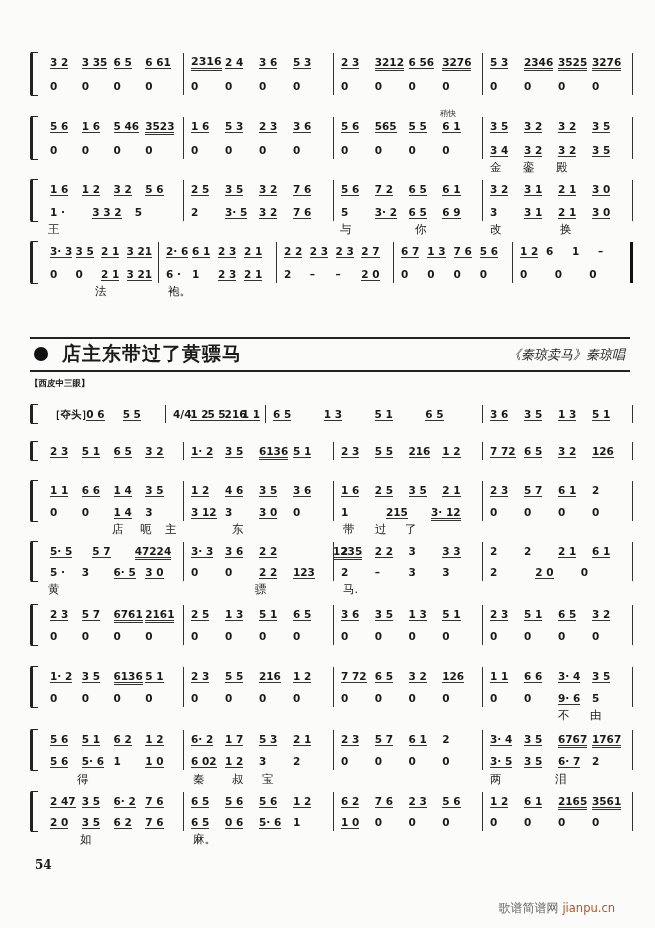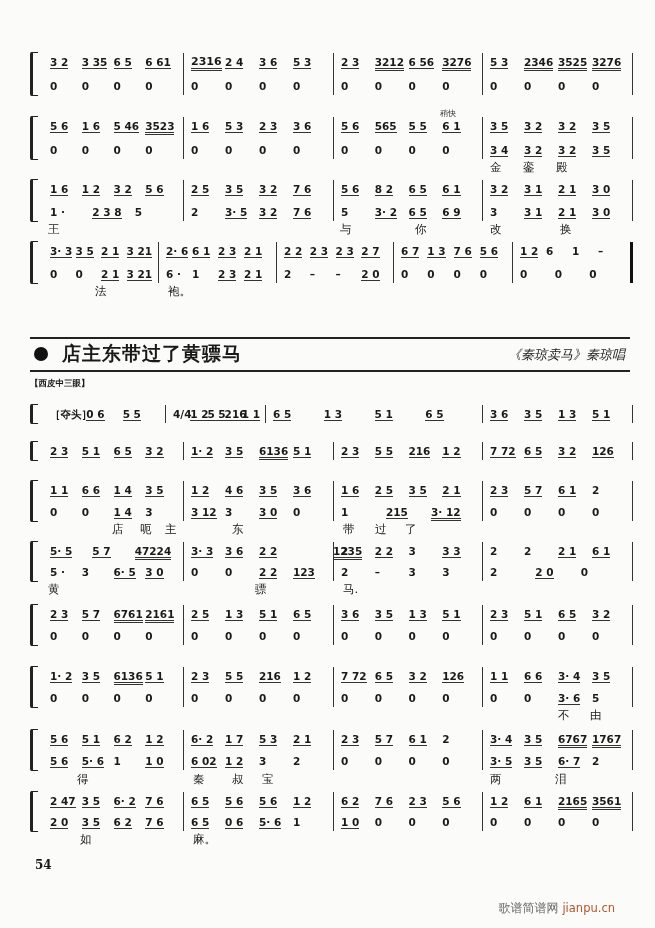--- a/index.html
+++ b/index.html
@@ -149,29 +149,29 @@
       <div class="bar" style="left: 632px; top: 180px; height: 41px;"></div>
       <span class="grp" style="left: 50px; top: 183px; font-size: 10.5px; font-weight: bold; white-space: pre;">1 6</span>
       <span class="grp" style="left: 81.75px; top: 183px; font-size: 10.5px; font-weight: bold; white-space: pre;">1 2</span>
       <span class="grp" style="left: 113.5px; top: 183px; font-size: 10.5px; font-weight: bold; white-space: pre;">3 2</span>
       <span class="grp" style="left: 145.25px; top: 183px; font-size: 10.5px; font-weight: bold; white-space: pre;">5 6</span>
       <span class="grp" style="left: 191px; top: 183px; font-size: 10.5px; font-weight: bold; white-space: pre;">2 5</span>
       <span class="grp" style="left: 225px; top: 183px; font-size: 10.5px; font-weight: bold; white-space: pre;">3 5</span>
       <span class="grp" style="left: 259px; top: 183px; font-size: 10.5px; font-weight: bold; white-space: pre;">3 2</span>
       <span class="grp" style="left: 293px; top: 183px; font-size: 10.5px; font-weight: bold; white-space: pre;">7 6</span>
       <span class="grp" style="left: 341px; top: 183px; font-size: 10.5px; font-weight: bold; white-space: pre;">5 6</span>
-      <span class="grp" style="left: 374.75px; top: 183px; font-size: 10.5px; font-weight: bold; white-space: pre;">8 2</span>
+      <span class="grp" style="left: 374.75px; top: 183px; font-size: 10.5px; font-weight: bold; white-space: pre;">7 2</span>
       <span class="grp" style="left: 408.5px; top: 183px; font-size: 10.5px; font-weight: bold; white-space: pre;">6 5</span>
       <span class="grp" style="left: 442.25px; top: 183px; font-size: 10.5px; font-weight: bold; white-space: pre;">6 1</span>
       <span class="grp" style="left: 490px; top: 183px; font-size: 10.5px; font-weight: bold; white-space: pre;">3 2</span>
       <span class="grp" style="left: 524px; top: 183px; font-size: 10.5px; font-weight: bold; white-space: pre;">3 1</span>
       <span class="grp" style="left: 558px; top: 183px; font-size: 10.5px; font-weight: bold; white-space: pre;">2 1</span>
       <span class="grp" style="left: 592px; top: 183px; font-size: 10.5px; font-weight: bold; white-space: pre;">3 0</span>
       <span class="note" style="left: 50px; top: 206px; font-size: 10.5px; font-weight: bold; white-space: pre;">1 ·</span>
-      <span class="grp" style="left: 92.3333px; top: 206px; font-size: 10.5px; font-weight: bold; white-space: pre;">2 3 8</span>
+      <span class="grp" style="left: 92.3333px; top: 206px; font-size: 10.5px; font-weight: bold; white-space: pre;">3 3 2</span>
       <span class="note" style="left: 134.667px; top: 206px; font-size: 10.5px; font-weight: bold; white-space: pre;">5</span>
       <span class="note" style="left: 191px; top: 206px; font-size: 10.5px; font-weight: bold; white-space: pre;">2</span>
       <span class="grp" style="left: 225px; top: 206px; font-size: 10.5px; font-weight: bold; white-space: pre;">3· 5</span>
       <span class="grp" style="left: 259px; top: 206px; font-size: 10.5px; font-weight: bold; white-space: pre;">3 2</span>
       <span class="grp" style="left: 293px; top: 206px; font-size: 10.5px; font-weight: bold; white-space: pre;">7 6</span>
       <span class="note" style="left: 341px; top: 206px; font-size: 10.5px; font-weight: bold; white-space: pre;">5</span>
       <span class="grp" style="left: 374.75px; top: 206px; font-size: 10.5px; font-weight: bold; white-space: pre;">3· 2</span>
       <span class="grp" style="left: 408.5px; top: 206px; font-size: 10.5px; font-weight: bold; white-space: pre;">6 5</span>
       <span class="grp" style="left: 442.25px; top: 206px; font-size: 10.5px; font-weight: bold; white-space: pre;">6 9</span>
       <span class="note" style="left: 490px; top: 206px; font-size: 10.5px; font-weight: bold; white-space: pre;">3</span>
@@ -432,21 +432,21 @@
       <span class="note" style="left: 191px; top: 692px; font-size: 10.5px; font-weight: bold; white-space: pre;">0</span>
       <span class="note" style="left: 225px; top: 692px; font-size: 10.5px; font-weight: bold; white-space: pre;">0</span>
       <span class="note" style="left: 259px; top: 692px; font-size: 10.5px; font-weight: bold; white-space: pre;">0</span>
       <span class="note" style="left: 293px; top: 692px; font-size: 10.5px; font-weight: bold; white-space: pre;">0</span>
       <span class="note" style="left: 341px; top: 692px; font-size: 10.5px; font-weight: bold; white-space: pre;">0</span>
       <span class="note" style="left: 374.75px; top: 692px; font-size: 10.5px; font-weight: bold; white-space: pre;">0</span>
       <span class="note" style="left: 408.5px; top: 692px; font-size: 10.5px; font-weight: bold; white-space: pre;">0</span>
       <span class="note" style="left: 442.25px; top: 692px; font-size: 10.5px; font-weight: bold; white-space: pre;">0</span>
       <span class="note" style="left: 490px; top: 692px; font-size: 10.5px; font-weight: bold; white-space: pre;">0</span>
       <span class="note" style="left: 524px; top: 692px; font-size: 10.5px; font-weight: bold; white-space: pre;">0</span>
-      <span class="grp" style="left: 558px; top: 692px; font-size: 10.5px; font-weight: bold; white-space: pre;">3· 6</span>
+      <span class="grp" style="left: 558px; top: 692px; font-size: 10.5px; font-weight: bold; white-space: pre;">9· 6</span>
       <span class="note" style="left: 592px; top: 692px; font-size: 10.5px; font-weight: bold; white-space: pre;">5</span>
       <span class="lyric" style="left: 558px; top: 708px;">不</span>
       <span class="lyric" style="left: 590px; top: 708px;">由</span>
     </div>
     <div class="system">
       <div class="brace" style="top: 729px; height: 40px;"></div>
       <div class="bar" style="left: 183px; top: 730px; height: 40px;"></div>
       <div class="bar" style="left: 333px; top: 730px; height: 40px;"></div>
       <div class="bar" style="left: 482px; top: 730px; height: 40px;"></div>
       <div class="bar" style="left: 632px; top: 730px; height: 40px;"></div>

